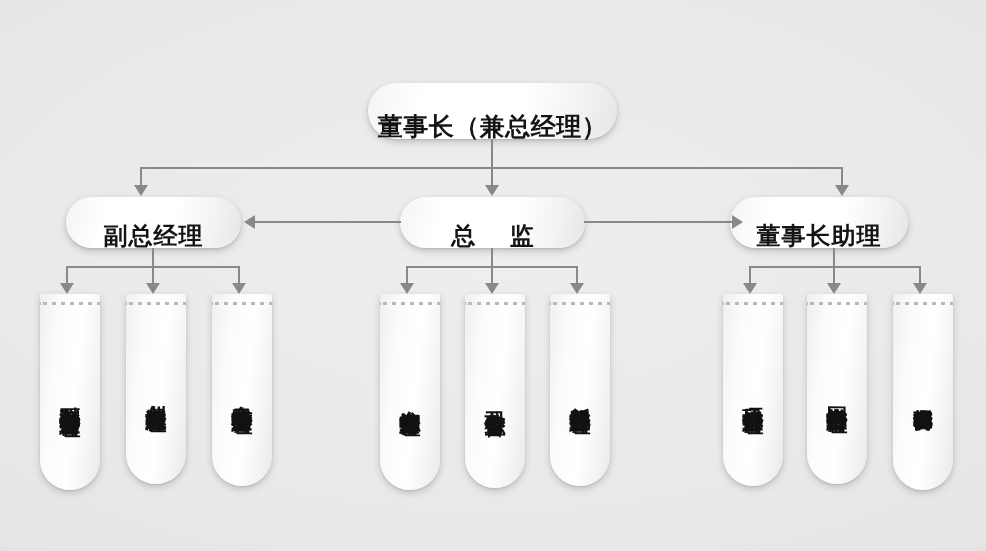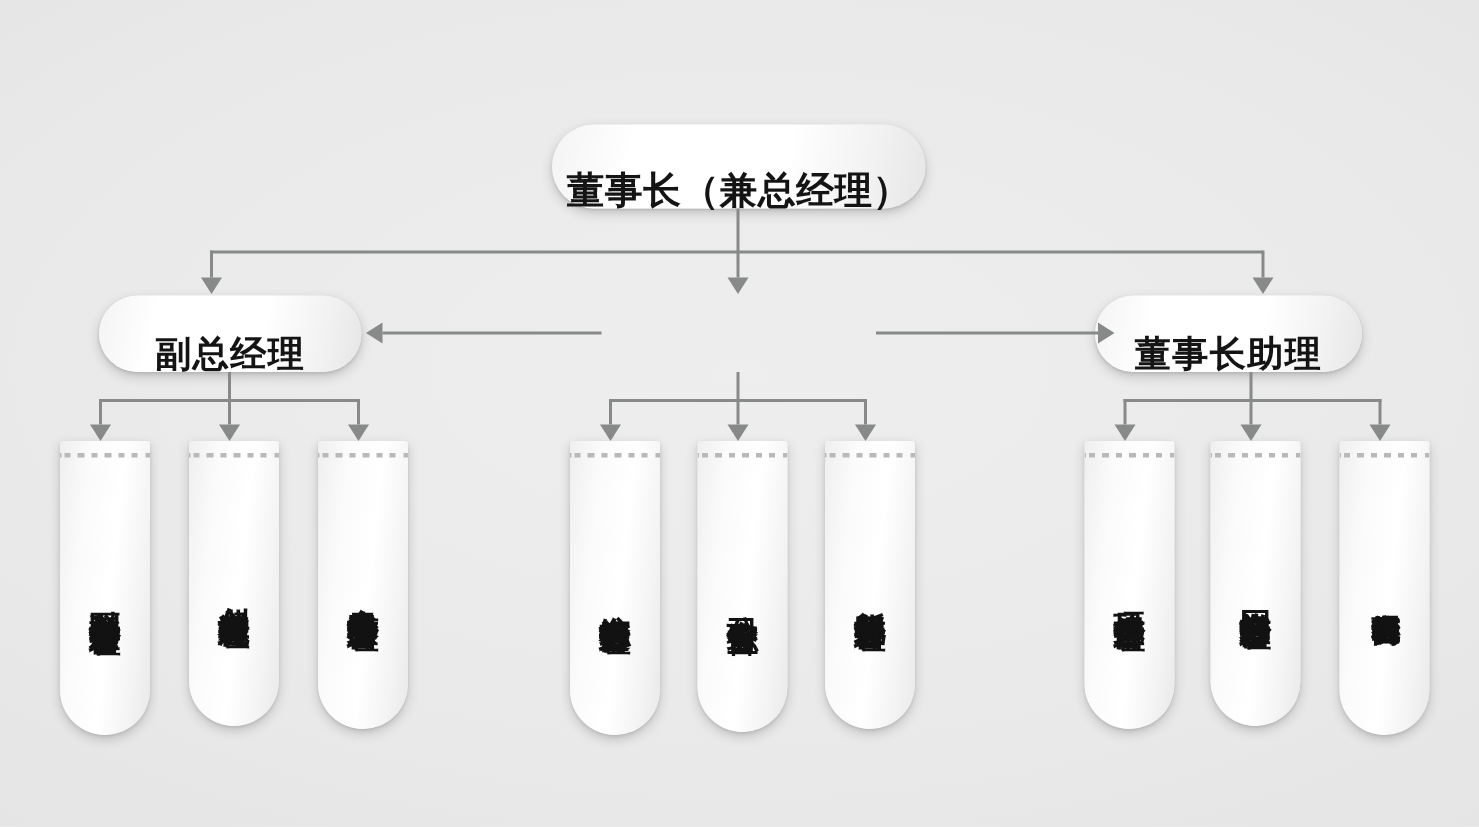--- a/index.html
+++ b/index.html
@@ -100,20 +100,23 @@
   <div class="ln v" style="left:491px;top:167px;height:18px;"></div>
   <div class="ln v" style="left:841px;top:167px;height:18px;"></div>
   <div class="arw down" style="left:134px;top:185px;"></div>
   <div class="arw down" style="left:485px;top:185px;"></div>
   <div class="arw down" style="left:835px;top:185px;"></div>
 
   <div class="pill" id="node-deputy-gm">
     <span class="pill-label">副总经理</span>
   </div>
 
+  <div class="pill" id="node-director">
+    <span class="pill-label">总 监</span>
+  </div>
 
   <div class="pill" id="node-chairman-assistant">
     <span class="pill-label">董事长助理</span>
   </div>
 
   <div class="ln h" style="left:255px;top:221px;width:146px;"></div>
   <div class="arw left" style="left:244px;top:215px;"></div>
 
   <div class="ln h" style="left:584px;top:221px;width:148px;"></div>
   <div class="arw right" style="left:732px;top:215px;"></div>

